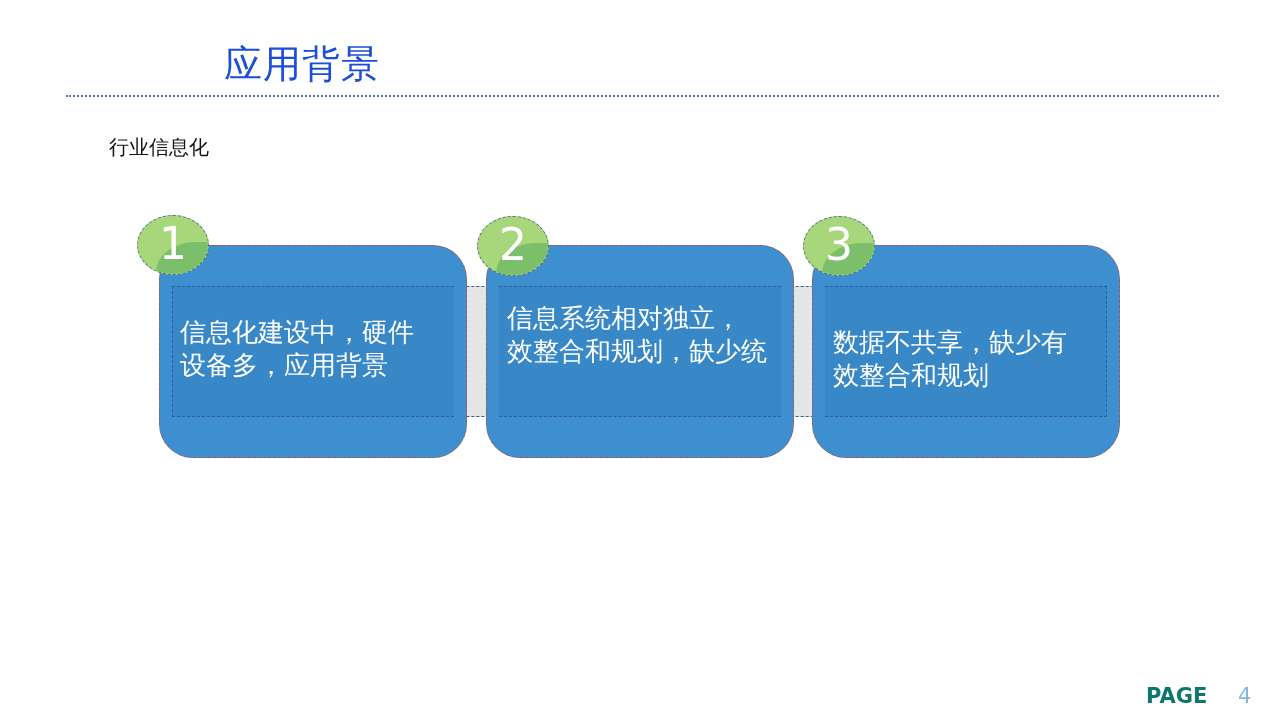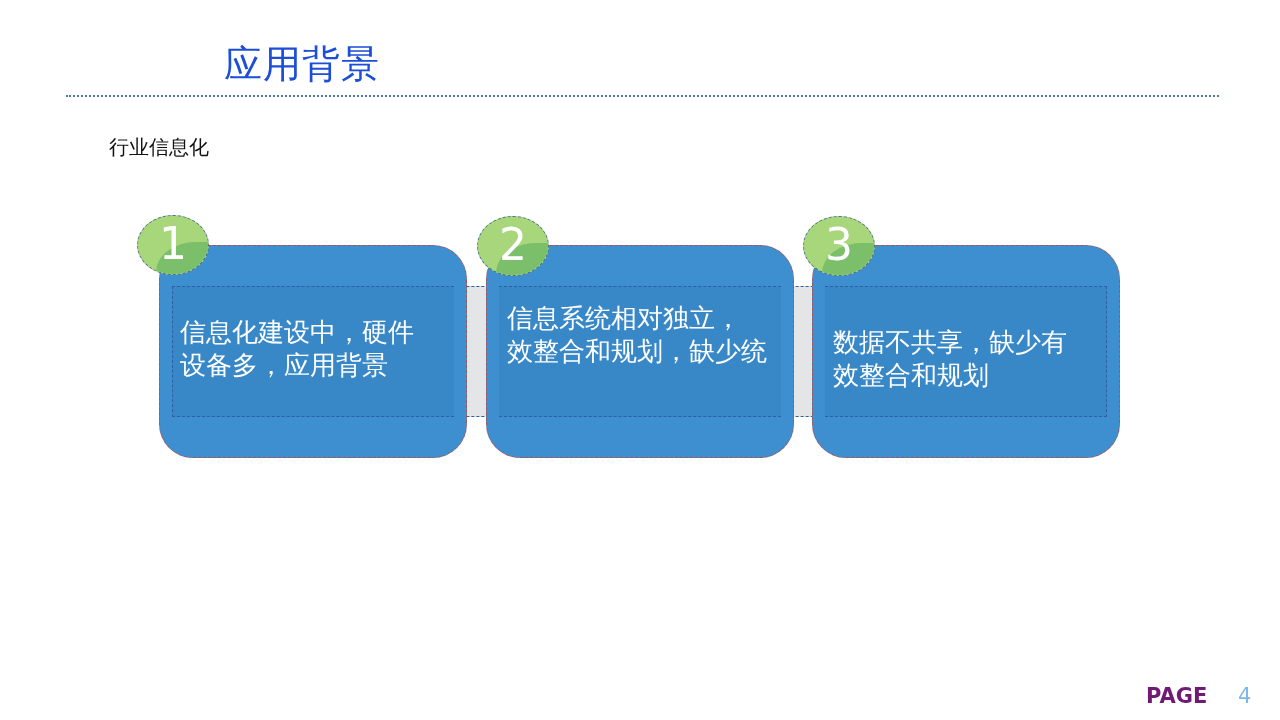--- a/index.html
+++ b/index.html
@@ -45,21 +45,21 @@
     }
     .badge::after {
       content: ""; position: absolute; left: 18px; top: 26px; width: 80px; height: 60px;
       background: #7cbf6a; border-radius: 50% 0 0 0;
     }
     .badge-num {
       position: absolute; left: 0; right: 0; top: 0; text-align: center; font-size: 44px; line-height: 56px;
       color: #ffffff; z-index: 2;
     }
     .footer-page {
-      position: absolute; left: 1146px; top: 684px; font-size: 21px; font-weight: bold; color: #701a75;
+      position: absolute; left: 1146px; top: 684px; font-size: 21px; font-weight: bold; color: #0f766e;
     }
     .footer-num {
       position: absolute; left: 1238px; top: 684px; font-size: 21px; color: #7fb8e6;
     }
   </style>
 </head>
 <body>
 
 <div class="title">应用背景</div>
 <div class="title-rule"></div>

